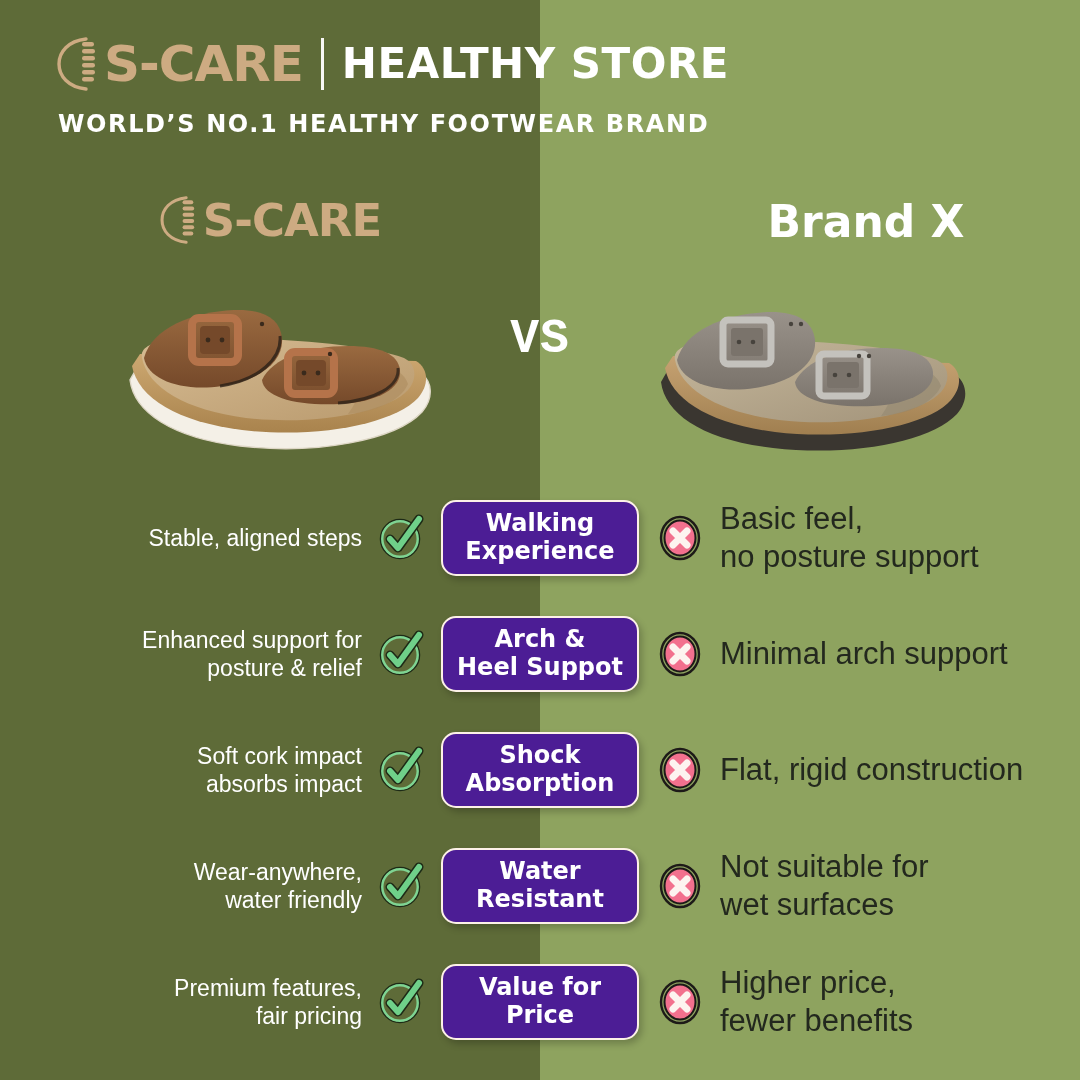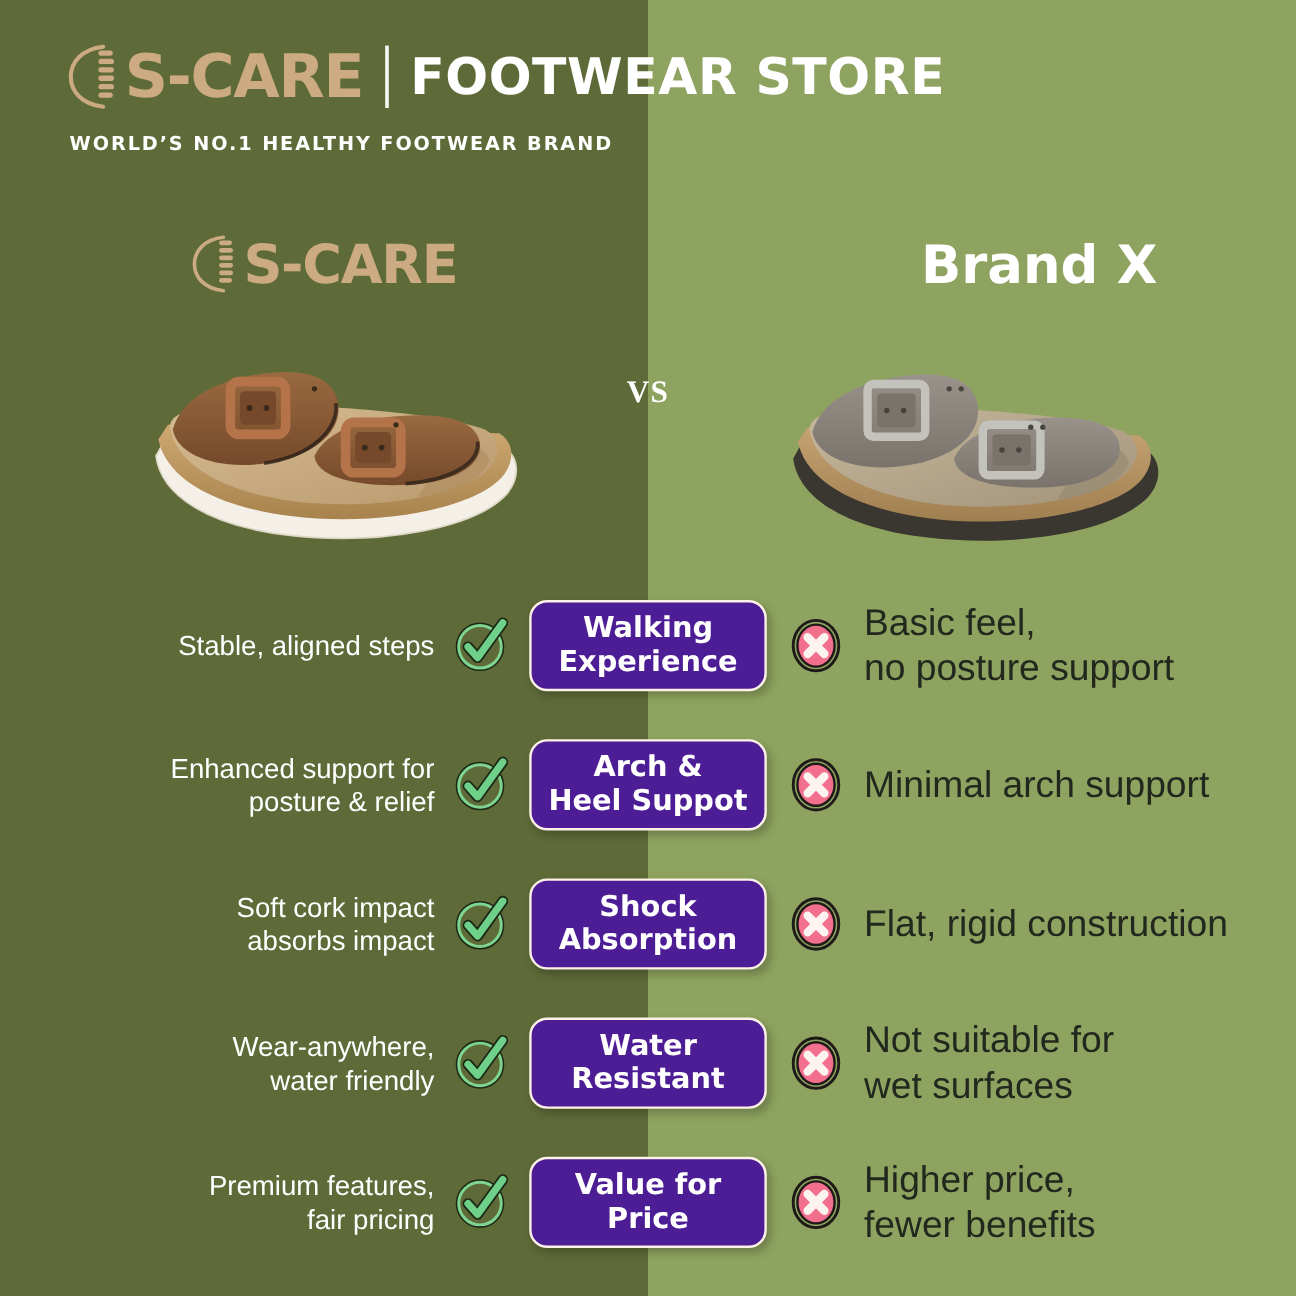--- a/index.html
+++ b/index.html
@@ -40,21 +40,21 @@
     position:relative;
   }
   .vline { width:3px; height:52px; background:#ffffff; opacity:.95; }
   .official {
     font-size:42px; font-weight:bold; color:#ffffff;
     letter-spacing:.5px; line-height:1;
     font-family:"DejaVu Sans", sans-serif;
   }
   .tagline {
     position:absolute; left:58px; top:110px;
-    font-size:16px; font-weight:bold; color:#ffffff;
+    font-size:24px; font-weight:bold; color:#ffffff;
     letter-spacing:1.6px;
     font-family:"DejaVu Sans", sans-serif;
   }
 
   
   .head-left {
     position:absolute; left:0; top:195px; width:540px;
     text-align:center;
   }
   .head-left .brandmark { justify-content:center; }
@@ -67,22 +67,22 @@
   }
 
   
   .shoe-left  { position:absolute; left:112px; top:262px; }
   .shoe-right { position:absolute; left:645px; top:262px; }
 
   
   .vs {
     position:absolute; left:470px; top:312px; width:140px;
     text-align:center;
-    font-size:26px; font-weight:600; color:#ffffff;
-    font-family:Liberation Serif, serif;
+    font-size:48px; font-weight:600; color:#ffffff;
+    font-family:Liberation Mono, monospace;
     letter-spacing:1px;
   }
 
   
   .rows { position:absolute; left:0; top:0; width:1080px; height:1080px; }
   .row {
     position:absolute; left:0; width:1080px; height:86px;
     display:flex; align-items:center;
   }
   .cell-pro-text {
@@ -140,21 +140,21 @@
             <rect x="26" y="13" width="13" height="4.4" rx="2.2"></rect>
             <rect x="26" y="20" width="13" height="4.4" rx="2.2"></rect>
             <rect x="26" y="27" width="13" height="4.4" rx="2.2"></rect>
             <rect x="26" y="34" width="13" height="4.4" rx="2.2"></rect>
             <rect x="26" y="41" width="12" height="4.4" rx="2.2"></rect>
           </g>
         </svg>
         <span class="brand-word">S-CARE</span>
       </div>
       <div class="vline"></div>
-      <span class="official">FOOTWEAR STORE</span>
+      <span class="official">HEALTHY STORE</span>
     </div>
     <div class="tagline">WORLD’S NO.1 HEALTHY FOOTWEAR BRAND</div>
   </div>
 
   <div class="head-left">
     <div class="brandmark">
       <svg class="spine-ico" width="40" height="50" viewBox="0 0 44 56">
         <path d="M30 3 C12 5 3 16 3 28 C3 40 12 51 30 53" fill="none" stroke="#cdab82" stroke-width="3.4" stroke-linecap="round"></path>
         <g fill="#cdab82">
           <rect x="26" y="6" width="12" height="4.4" rx="2.2"></rect>

